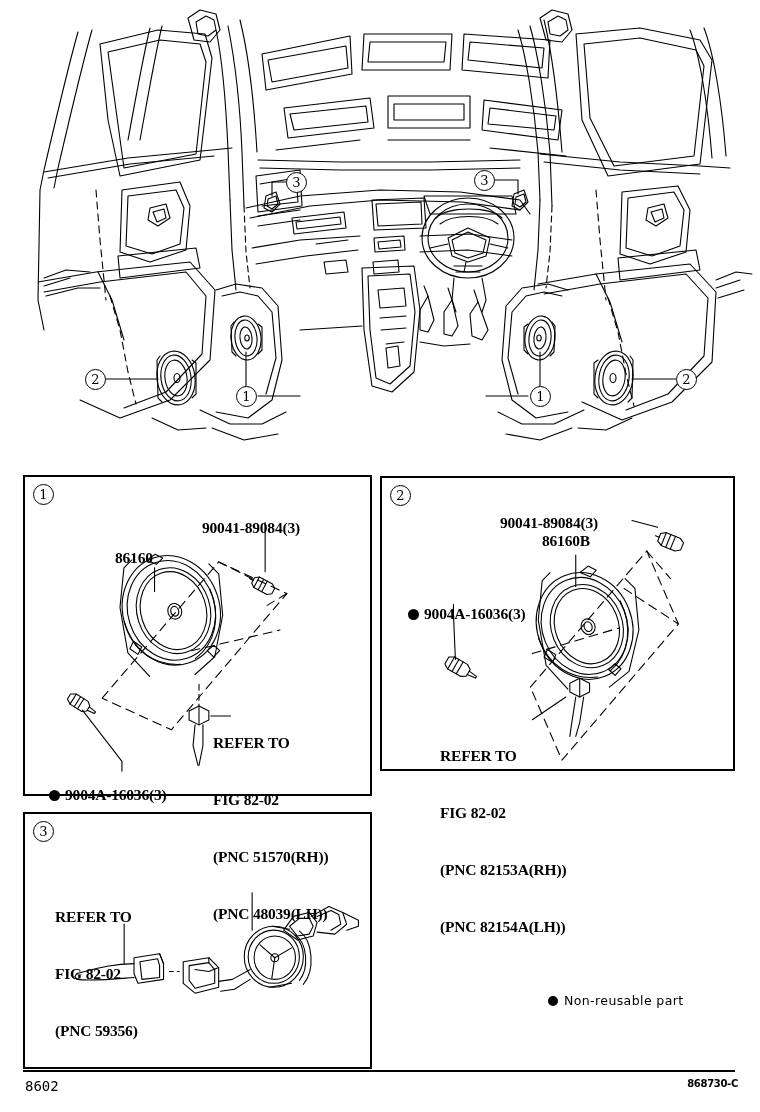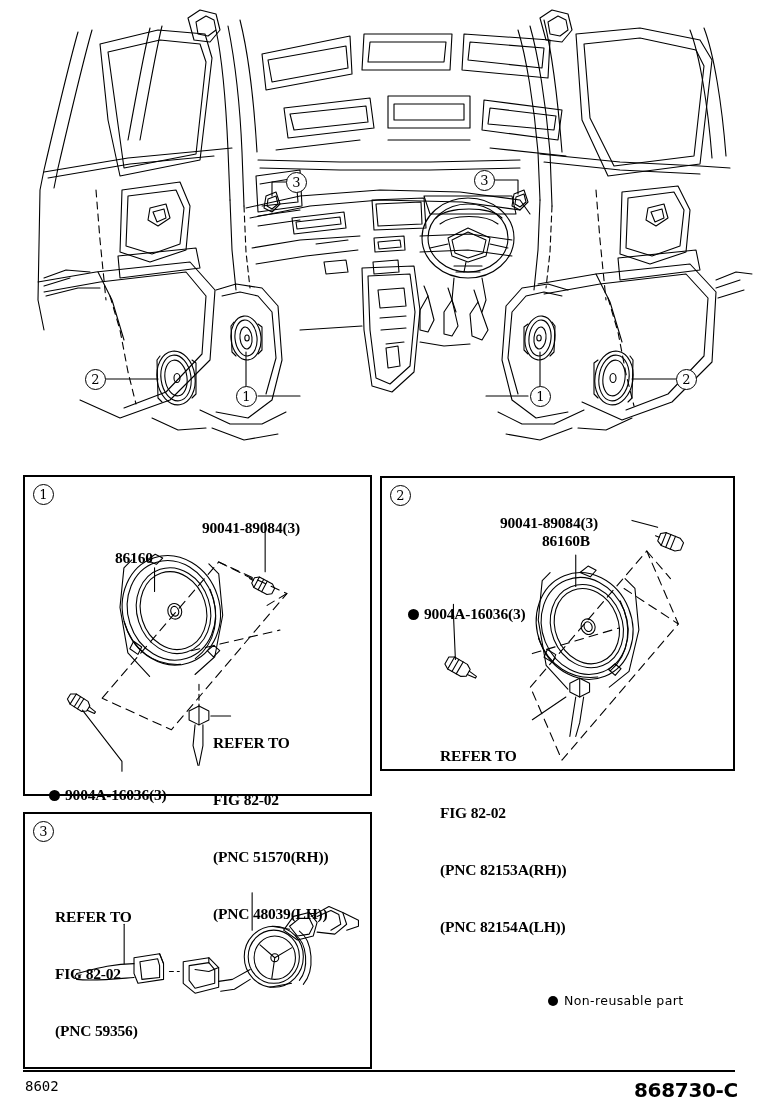--- a/index.html
+++ b/index.html
@@ -101,21 +101,21 @@
     left: 25px; top: 1078px;
     font-family: "DejaVu Sans Mono", "Liberation Mono", monospace;
     font-size: 14px;
     letter-spacing: 0px;
   }
   #footer-right {
     position: absolute;
     right: 22px; top: 1078px;
     font-family: "DejaVu Sans", "Liberation Sans", sans-serif;
     font-weight: bold;
-    font-size: 20px;
+    font-size: 10px;
     letter-spacing: -0.3px;
   }
 </style>
 </head>
 <body>
 
 <div class="page">
 
   <div class="hero">
     <svg viewBox="0 0 760 462" xmlns="http://www.w3.org/2000/svg" fill="none" stroke="#000" stroke-width="1.1" stroke-linecap="round" stroke-linejoin="round">

